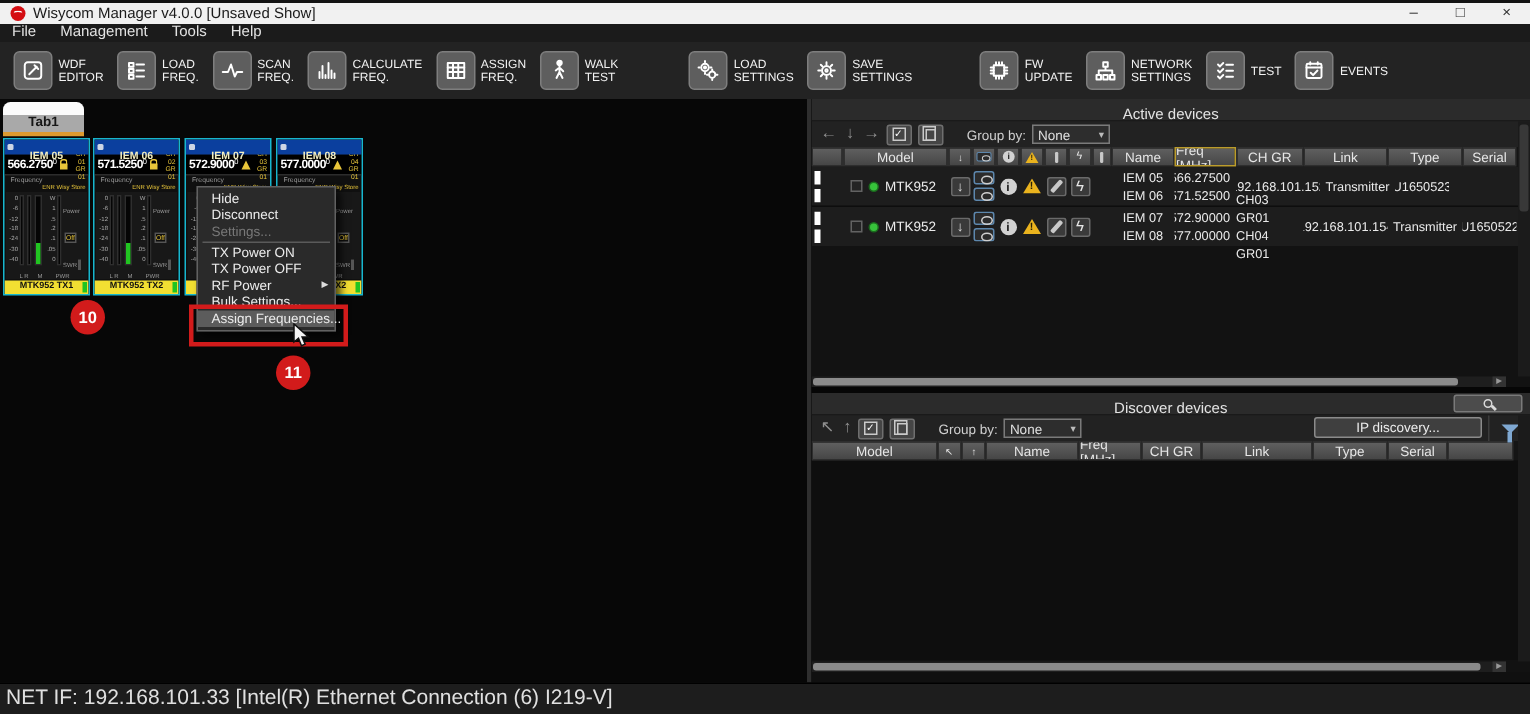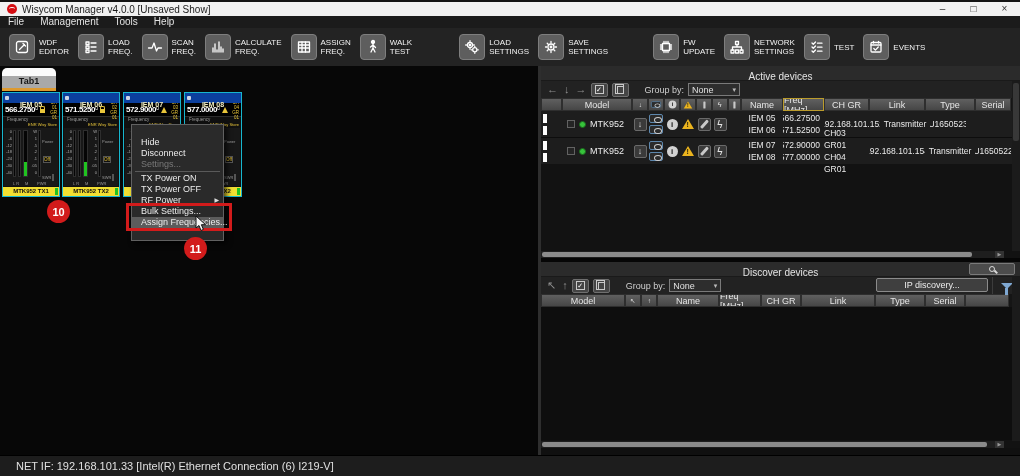--- a/index.html
+++ b/index.html
@@ -67,21 +67,21 @@
 .sideinfo { margin-left:auto; width:19px; padding-top:1px; flex:none; }
 .slab { text-align:center; font-size:4px; line-height:5px; color:#999; }
 .sbox { height:6px; border:1px solid #555; background:#0e0e0e; color:#e8c53a; text-align:center;
   line-height:5px; font-size:4.5px; margin:0 1px 1px; overflow:hidden; }
 .t-foot { position:absolute; bottom:0; left:0; right:0; height:9px; background:#f2df32; color:#111;
   font-weight:bold; font-size:6px; text-align:center; line-height:9px; }
 .t-foot::after { content:""; position:absolute; right:1px; top:1px; width:3px; height:7px; background:#21c421; }
 
 
 .ctx { position:absolute; left:131px; top:124px; width:93px; background:#2a2a2a;
-  border:1px solid #616161; box-shadow:3px 3px 5px rgba(0,0,0,.65); z-index:10; padding:12px 0; }
+  border:1px solid #616161; box-shadow:3px 3px 5px rgba(0,0,0,.65); z-index:10; padding:2px 0; }
 .ctx-item { height:11px; line-height:11px; font-size:9px; color:#ececec; padding-left:9px; position:relative; white-space:nowrap; }
 .ctx-item.disabled { color:#787878; }
 .ctx-item.hl { background:#5c5c5c; }
 .ctx-sep { height:1px; background:#5a5a5a; margin:1px 3px; }
 .sub-arrow { position:absolute; right:4px; top:0; font-size:6px; color:#ddd; }
 
 
 .rrect { position:absolute; left:126px; top:203px; width:106px; height:28px; border:3px solid #d21b1b; z-index:20; }
 .badge { position:absolute; width:23px; height:23px; border-radius:50%; background:#d21b1b; color:#fff;
   font-size:11px; font-weight:bold; display:flex; align-items:center; justify-content:center; z-index:21;margin-left:19px; }
@@ -155,21 +155,21 @@
 .funnel-col { position:absolute; right:0; top:0; width:28px; height:17px; border-left:1px solid #3c3c3c;
   display:flex; align-items:center; justify-content:center; }
 .funnel { width:0; height:0; border-left:6px solid transparent; border-right:6px solid transparent;
   border-top:6px solid #7fa8d2; position:relative; }
 .funnel::after { content:""; position:absolute; left:-1.5px; top:-1px; width:3px; height:7px; background:#7fa8d2; }
 .hsplit2 { position:absolute; left:0; top:192px; width:479px; height:4px; background:#060606; }
 
 
 .statusbar { position:absolute; left:0; top:455px; width:1020px; height:21px; background:#1d1d1d;
   border-top:1px solid #000; }
-.statusbar span { font-size:11px; color:#e0e0e0; line-height:13px; padding-left:16px; display:inline-block; }
+.statusbar span { font-size:14px; color:#e0e0e0; line-height:13px; padding-left:4px; display:inline-block; }
 </style>
 </head>
 <body>
 
 <div id="stage">
 
   <div class="titlebar">
     <span class="logo"></span>
     <span class="title-text">Wisycom Manager v4.0.0 [Unsaved Show]</span>
     <div class="win-controls">

